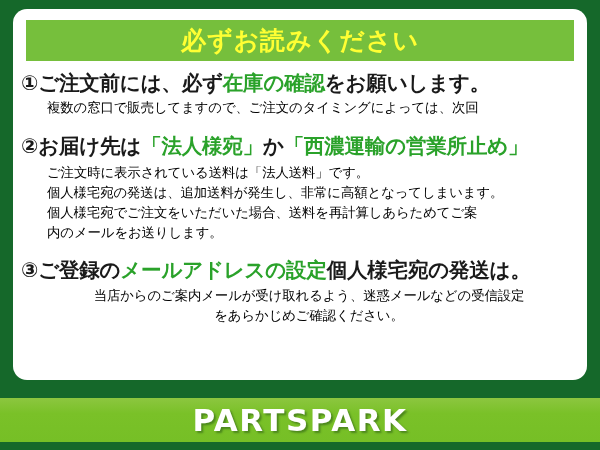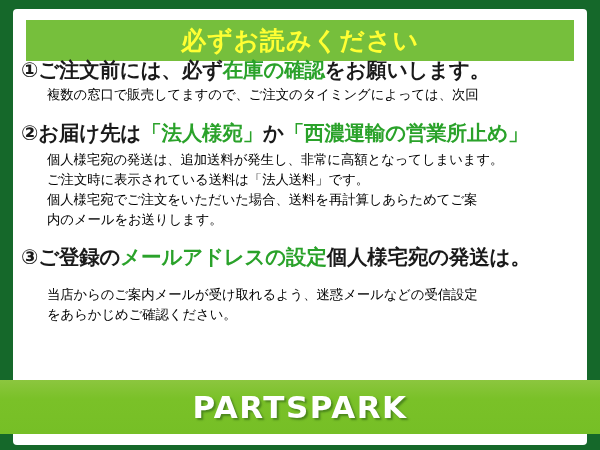--- a/index.html
+++ b/index.html
@@ -22,23 +22,23 @@
     background: #15682a;
     box-sizing: border-box;
   }
 
   
   #panel {
     position: absolute;
     left: 13px;
     top: 9px;
     width: 574px;
-    height: 436px;
+    height: 371px;
     background: #ffffff;
-    border-radius: 4px;
+    border-radius: 14px;
     box-sizing: border-box;
     overflow: hidden;
   }
 
   
   #title-bar {
     position: absolute;
     left: 13px;
     top: 11px;
     width: 548px;
@@ -54,21 +54,21 @@
     font-weight: bold;
     letter-spacing: 1px;
     line-height: 1;
     white-space: nowrap;
   }
 
   
   #content {
     position: absolute;
     left: 0;
-    top: 48px;
+    top: 61px;
     width: 574px;
     padding: 0 16px 0 8px;
     box-sizing: border-box;
   }
 
   .item { margin-bottom: 2px; }
 
   .head-line {
     font-size: 20.5px;
     font-weight: bold;
@@ -95,29 +95,29 @@
     letter-spacing: -0.1px;
     white-space: nowrap;
   }
   .body-line { display: block; }
 
   
   #item-1 .body-block { margin-top: 1px; }
   #item-2 { margin-top: 16px; }
   #item-2 .body-block { margin-top: 3px; }
   #item-3 { margin-top: 15px; }
-  #item-3 .body-block { margin-top: 14px; }
+  #item-3 .body-block { margin-top: 2px; text-align: center; }
 
   
   #footer {
     position: absolute;
     left: 0;
-    bottom: 16px;
+    bottom: 8px;
     width: 600px;
-    height: 54px;
+    height: 44px;
     background: linear-gradient(to bottom, #8cc63f 0%, #7ac128 35%, #76bf26 100%);
     display: flex;
     align-items: center;
     justify-content: center;
   }
   #brand {
     color: #ffffff;
     font-size: 31px;
     font-weight: bold;
     letter-spacing: 1.5px;
@@ -141,22 +141,22 @@
       <div class="item" id="item-1">
         <div class="head-line"><span class="marker">①</span><span>ご注文前には、必ず</span><span class="hl">在庫の確認</span><span>をお願いします。</span></div>
         <div class="body-block">
           <span class="body-line">複数の窓口で販売してますので、ご注文のタイミングによっては、次回</span>
         </div>
       </div>
 
       <div class="item" id="item-2">
         <div class="head-line"><span class="marker">②</span><span>お届け先は</span><span class="hl">「法人様宛」</span><span>か</span><span class="hl">「西濃運輸の営業所止め」</span></div>
         <div class="body-block">
+          <span class="body-line">ご注文時に表示されている送料は「法人送料」です。</span>
           <span class="body-line">個人様宅宛の発送は、追加送料が発生し、非常に高額となってしまいます。</span>
-          <span class="body-line">ご注文時に表示されている送料は「法人送料」です。</span>
           <span class="body-line">個人様宅宛でご注文をいただいた場合、送料を再計算しあらためてご案</span>
           <span class="body-line">内のメールをお送りします。</span>
         </div>
       </div>
 
       <div class="item" id="item-3">
         <div class="head-line"><span class="marker">③</span><span>ご登録の</span><span class="hl">メールアドレスの設定</span><span>個人様宅宛の発送は。</span></div>
         <div class="body-block">
           <span class="body-line">当店からのご案内メールが受け取れるよう、迷惑メールなどの受信設定</span>
           <span class="body-line">をあらかじめご確認ください。</span>

